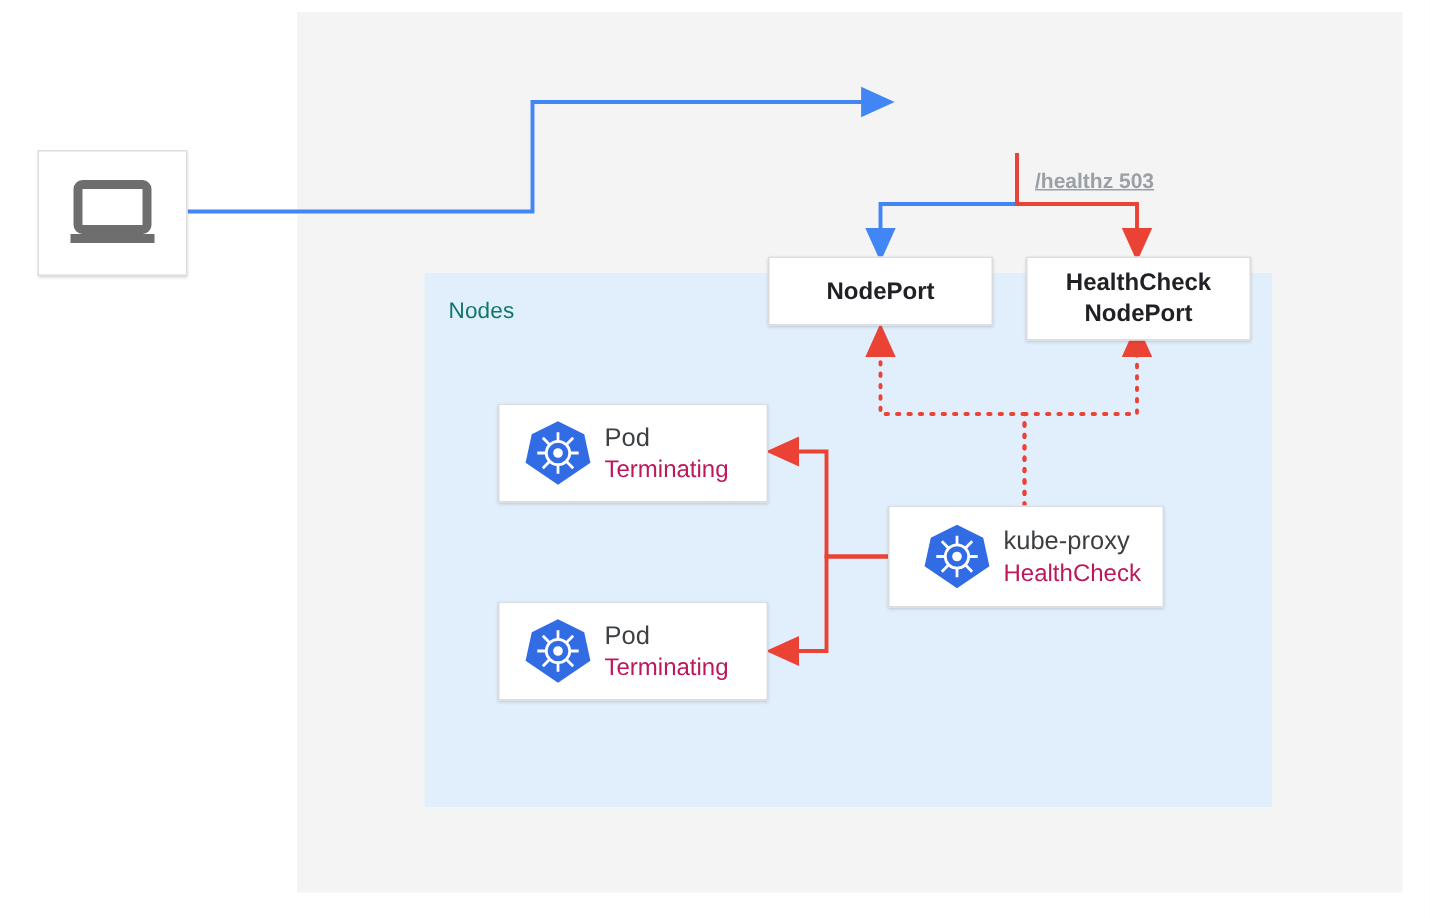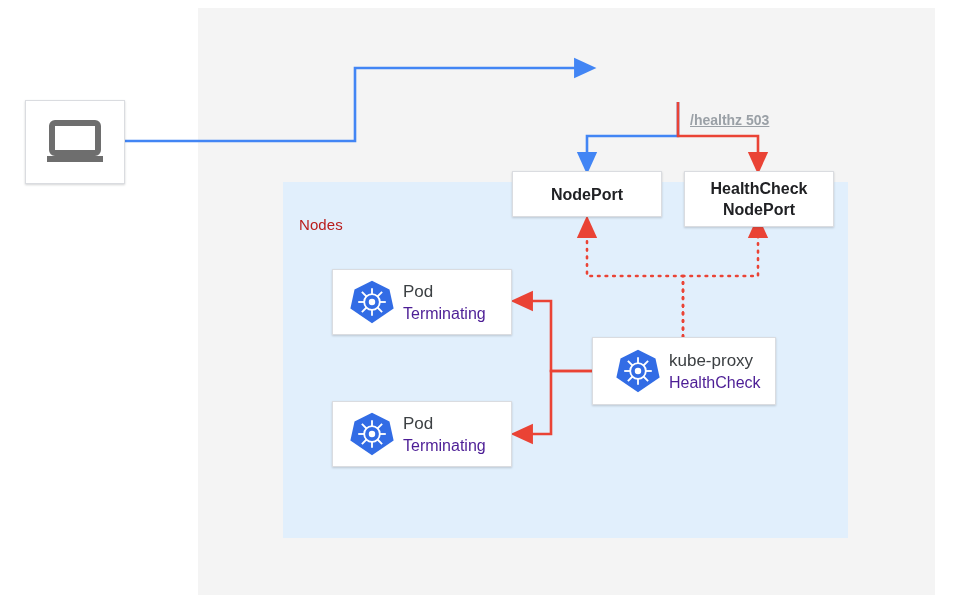--- a/index.html
+++ b/index.html
@@ -24,23 +24,23 @@
     left: 198px; top: 8px;
     width: 737px; height: 587px;
     background: #f4f4f4;
   }
   .nodes-region {
     left: 283px; top: 182px;
     width: 565px; height: 356px;
     background: #e1effc;
   }
   .nodes-label {
-    left: 299px; top: 216px;
+    left: 299px; top: 199px;
     font-size: 15px;
-    color: #b91c1c;
+    color: #0f766e;
     letter-spacing: .1px;
   }
 
   
   .card {
     background: #ffffff;
     border: 1px solid #dadce0;
     box-sizing: border-box;
     box-shadow: 0 1px 2px rgba(60,64,67,0.22);
   }
@@ -60,21 +60,21 @@
     justify-content: center;
   }
   .title-main {
     font-size: 17px;
     color: #3c4043;
     line-height: 23px;
     white-space: nowrap;
   }
   .title-sub {
     font-size: 16px;
-    color: #4c1d95;
+    color: #be185d;
     line-height: 22px;
     white-space: nowrap;
   }
   .bold-center {
     display: flex;
     align-items: center;
     justify-content: center;
     text-align: center;
     font-weight: bold;
     font-size: 16px;

